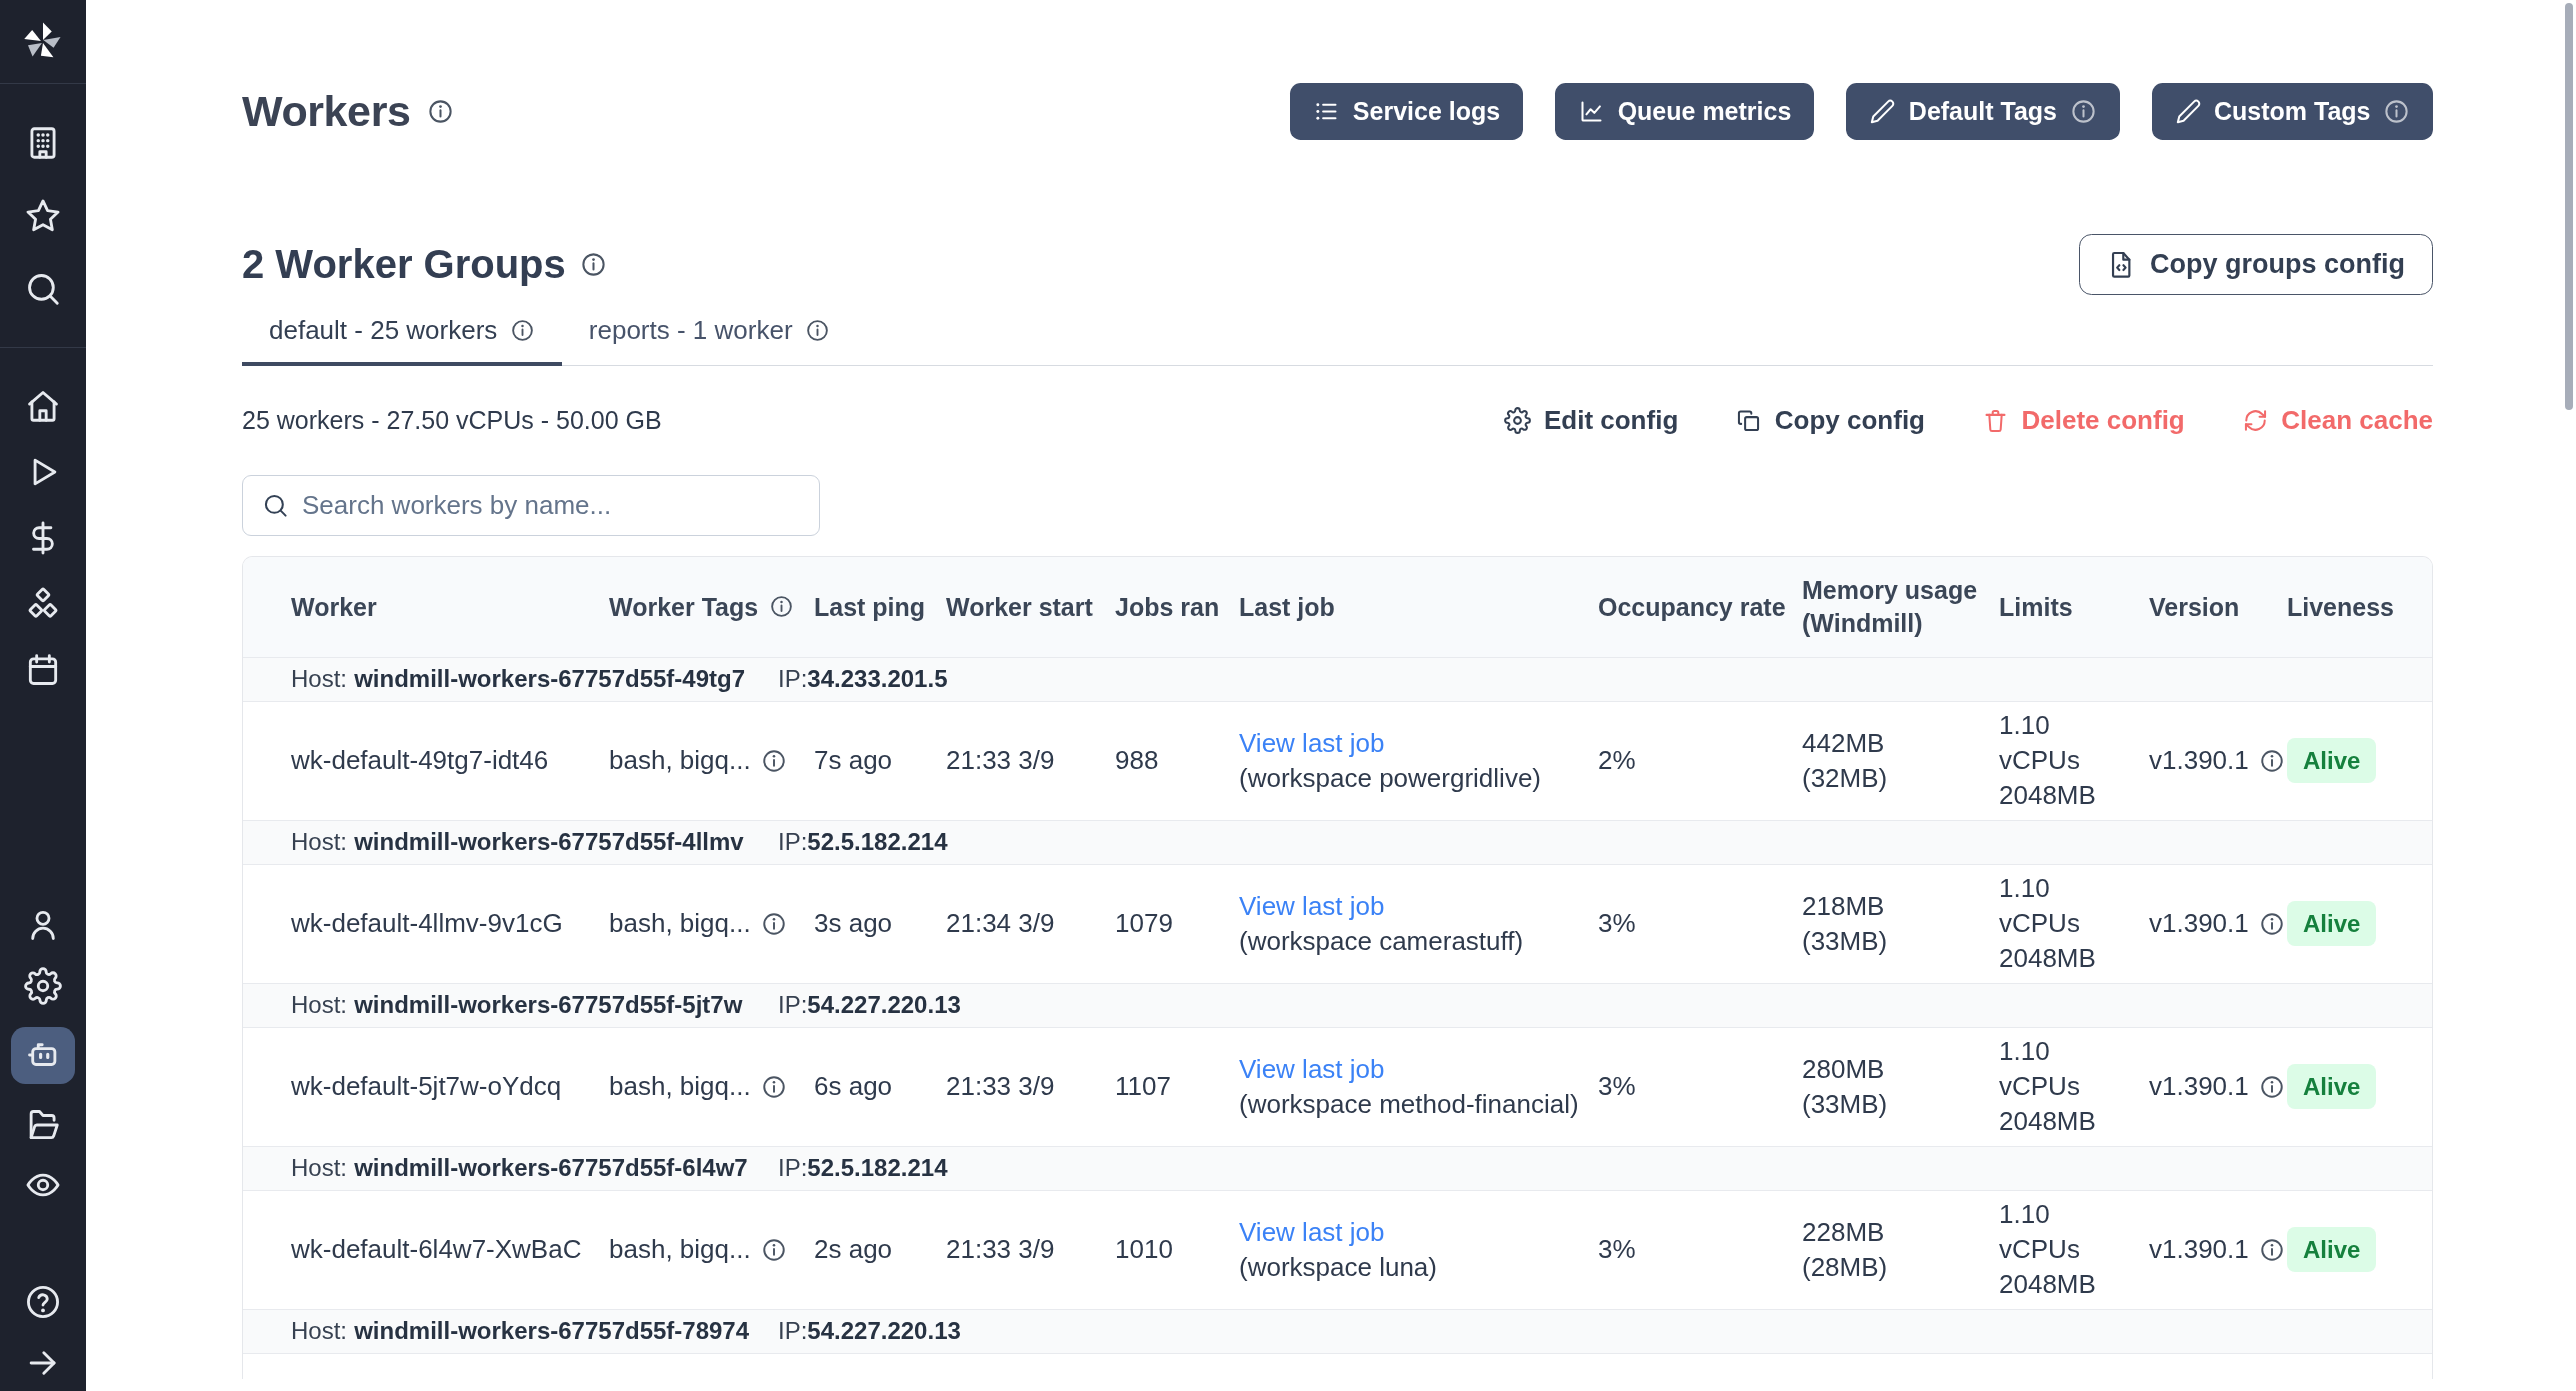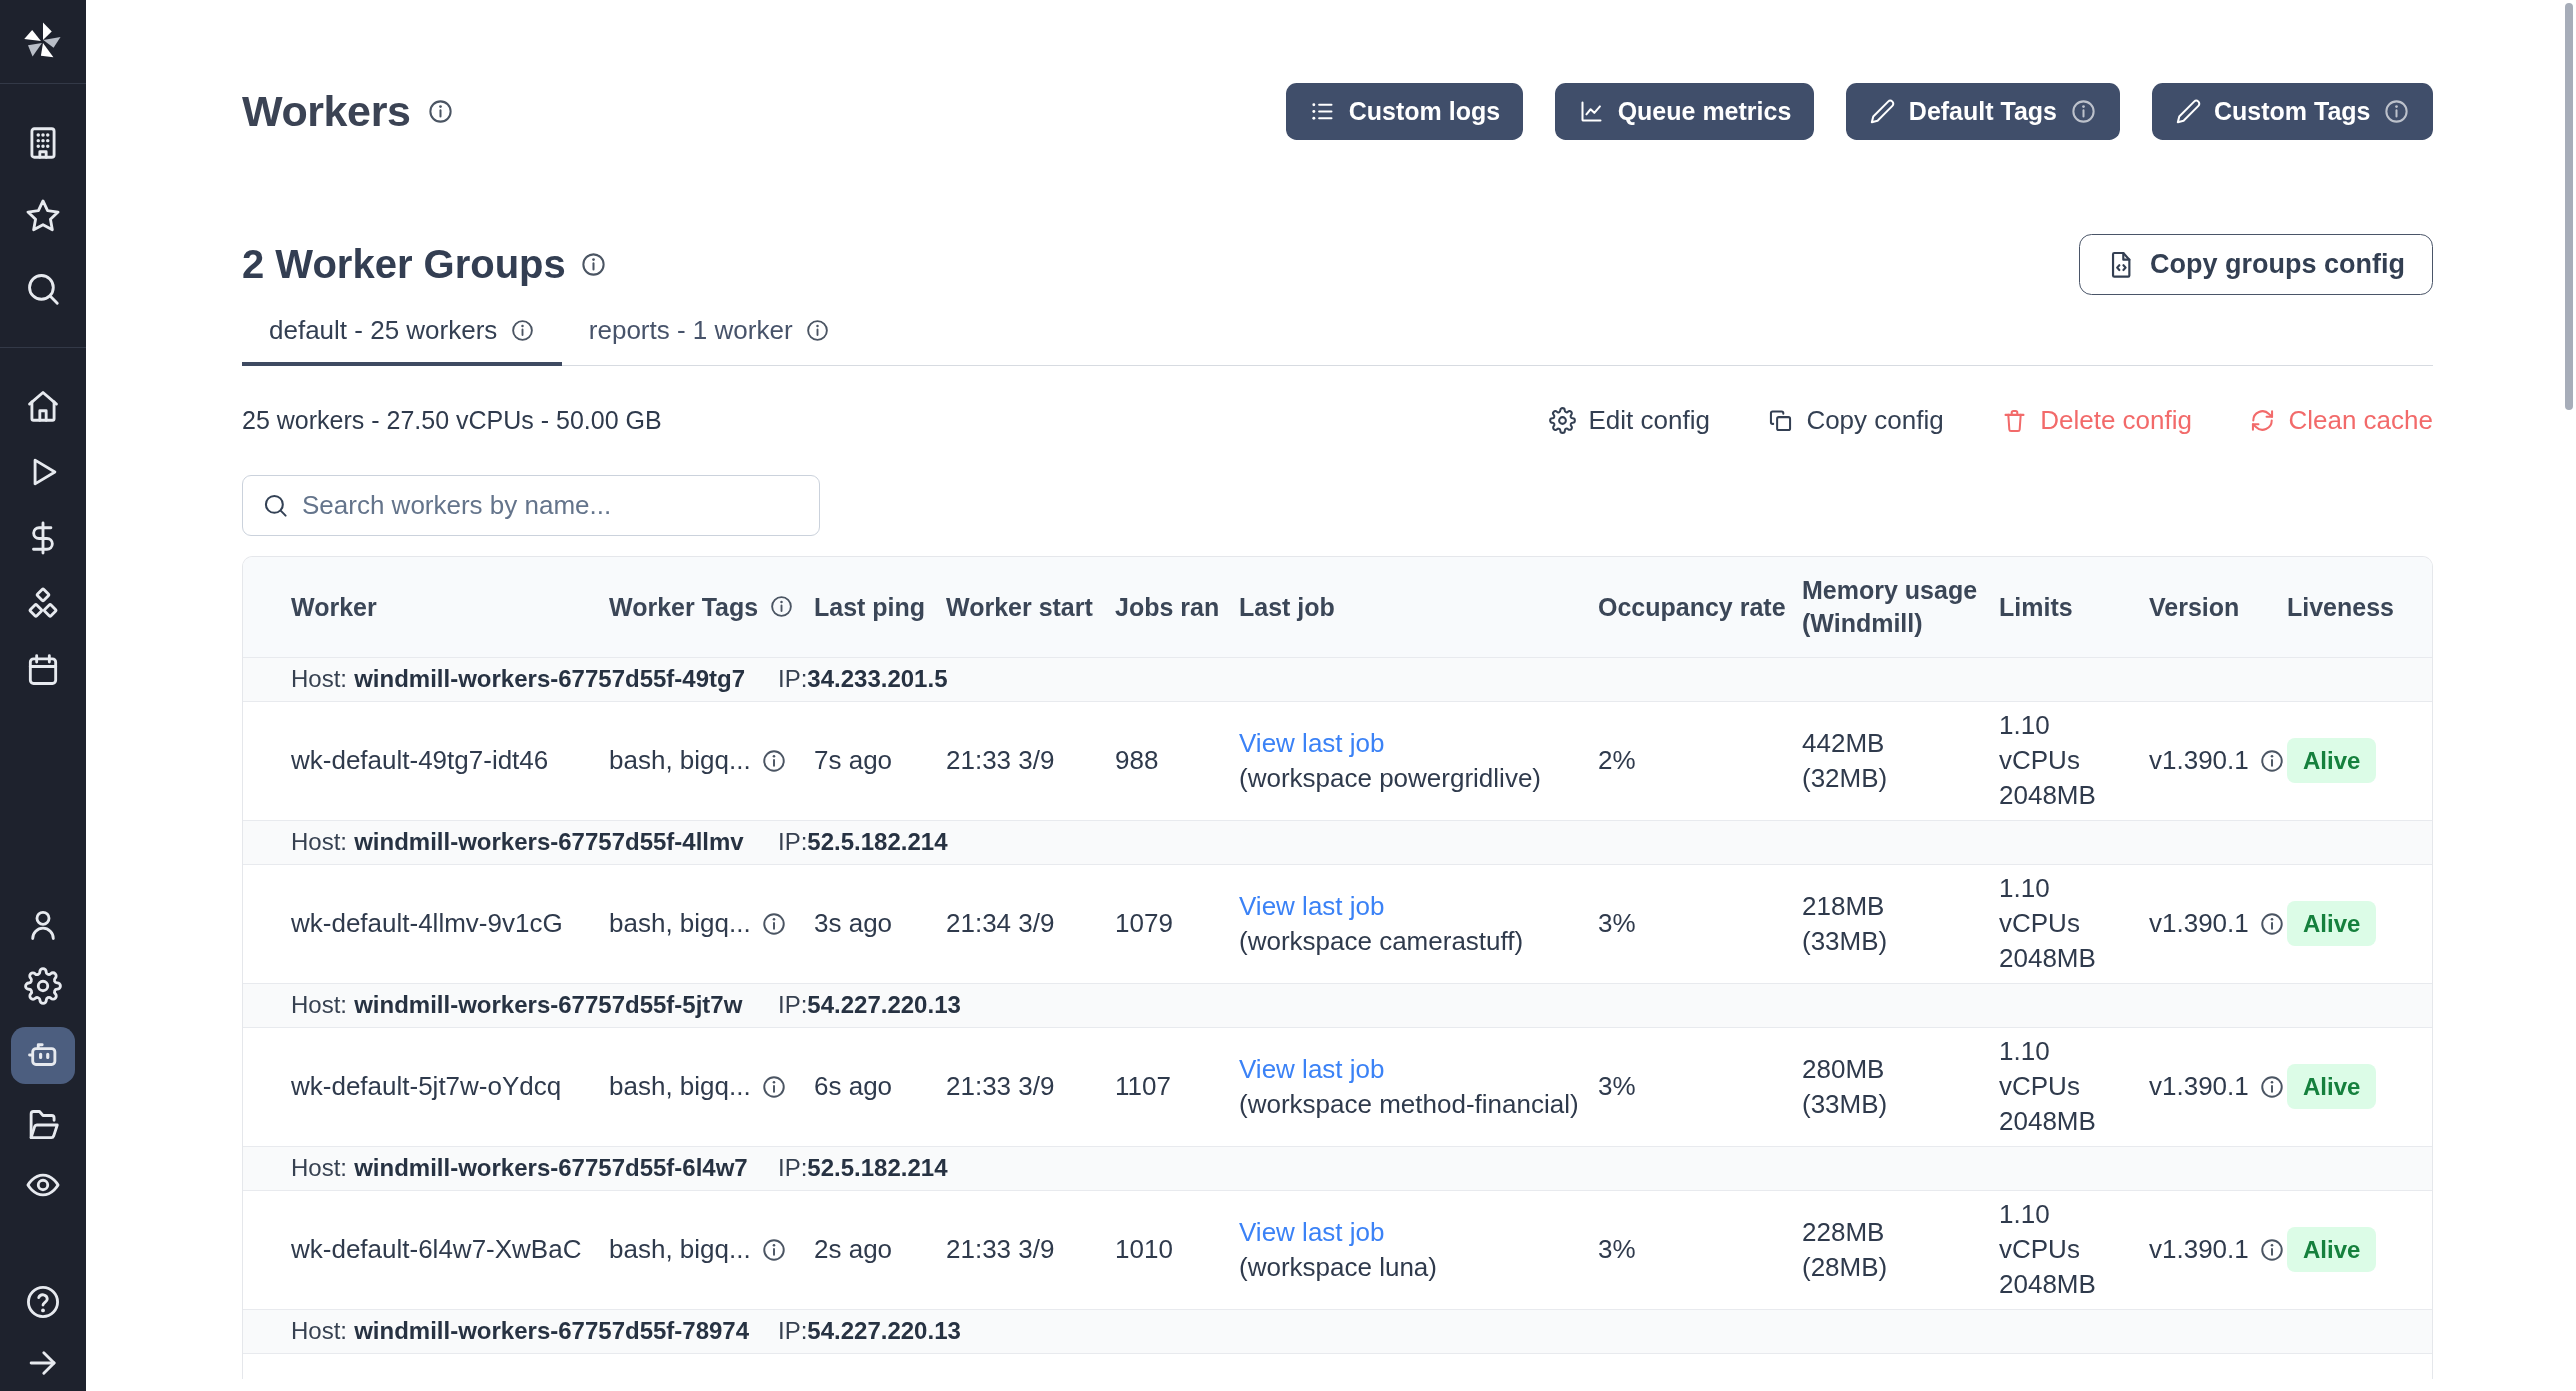--- a/index.html
+++ b/index.html
@@ -51,21 +51,21 @@
 
   .tabs-row { margin-top:20px; display:flex; border-bottom:0.9px solid #d7dbe1; }
   .tab { display:flex; align-items:center; gap:12.5px; padding:0 27px 16px 27px; font-size:26px; color:#47536a; cursor:pointer;
     border-bottom:4.5px solid transparent; margin-bottom:-0.9px; }
   .tab.active { color:#333f52; font-weight:500; border-bottom-color:#3e4a61; }
   .tab .info-i { width:25px; height:25px; }
 
   .config-row { margin-top:38px; display:flex; align-items:center; justify-content:space-between; height:32px; }
   .config-summary { font-size:25px; color:#2f3a4c; }
   .config-actions { display:flex; gap:57px; }
-  .cfg-act { display:flex; align-items:center; gap:12.5px; font-size:26px; font-weight:400; color:#333f52; background:none; border:none; font-family:inherit; cursor:pointer;justify-content:center; }
+  .cfg-act { display:flex; align-items:center; gap:12.5px; font-size:26px; font-weight:700; color:#333f52; background:none; border:none; font-family:inherit; cursor:pointer;justify-content:center; }
   .cfg-act svg { width:27px; height:27px; }
   .cfg-act.red { color:#f26a6a; }
 
   .search-wrap { margin-top:39px; position:relative; width:578px; height:61px; }
   .search-wrap svg { position:absolute; left:19.7px; top:17px; width:27px; height:27px; color:#334155; }
   .search-input { width:100%; height:100%; border:1.8px solid #cbd2dc; border-radius:9px; padding:0 18px 0 59px;
     font-size:26px; font-family:inherit; color:#2f3a4c; outline:none; }
   .search-input::placeholder { color:#64748b; }
 
   
@@ -327,21 +327,21 @@
       <h1 class="page-title">Workers</h1>
       <svg class="ico info-i" viewBox="0 0 30 30" width="27" height="27">
           <use href="#i-info"></use>
         </svg>
     </div>
     <div class="head-btns">
       <button class="dark-btn">
         <svg class="ico lead" viewBox="0 0 30 30" width="27" height="27">
             <use href="#i-list"></use>
           </svg>
-        <span>Custom logs</span>
+        <span>Service logs</span>
       </button>
       <button class="dark-btn">
         <svg class="ico lead" viewBox="0 0 30 30" width="27" height="27">
             <use href="#i-chart"></use>
           </svg>
         <span>Queue metrics</span>
       </button>
       <button class="dark-btn">
         <svg class="ico lead" viewBox="0 0 30 30" width="27" height="27">
             <use href="#i-pencil"></use>

